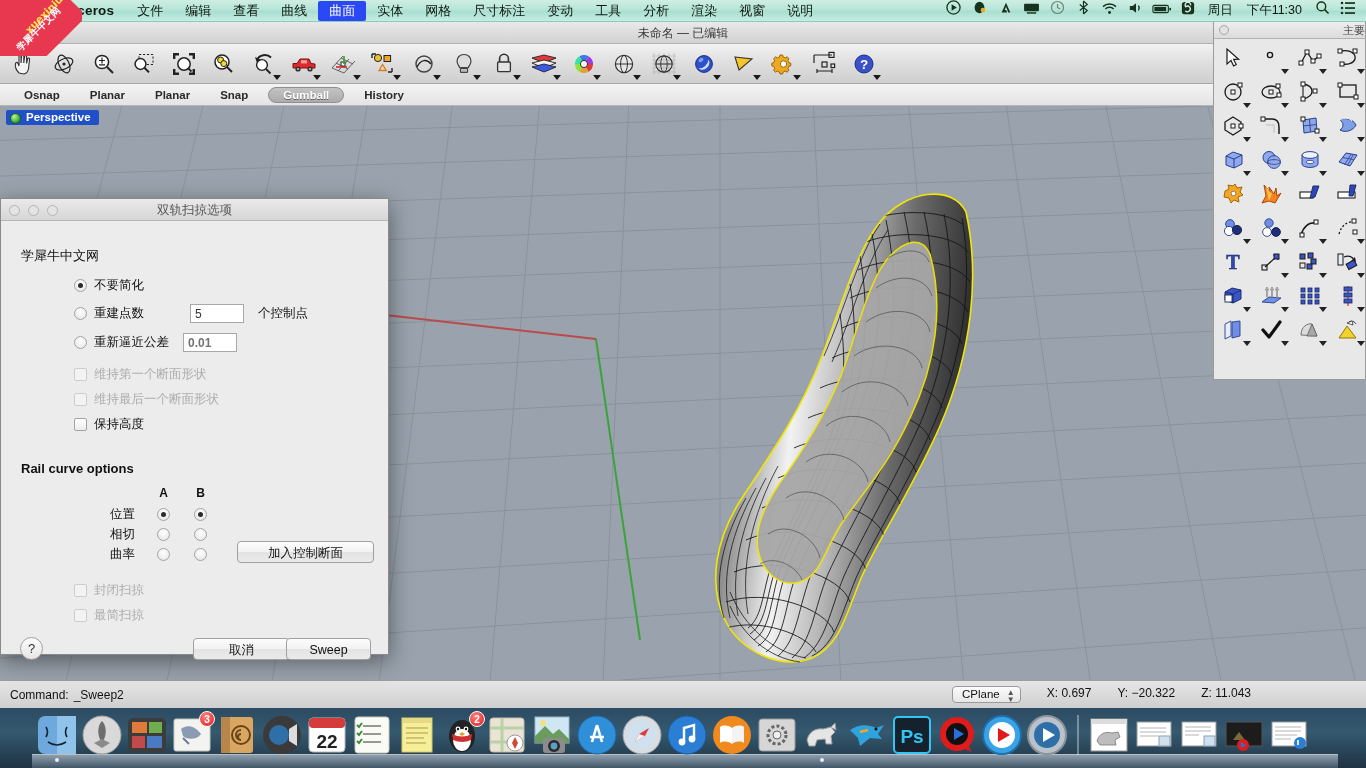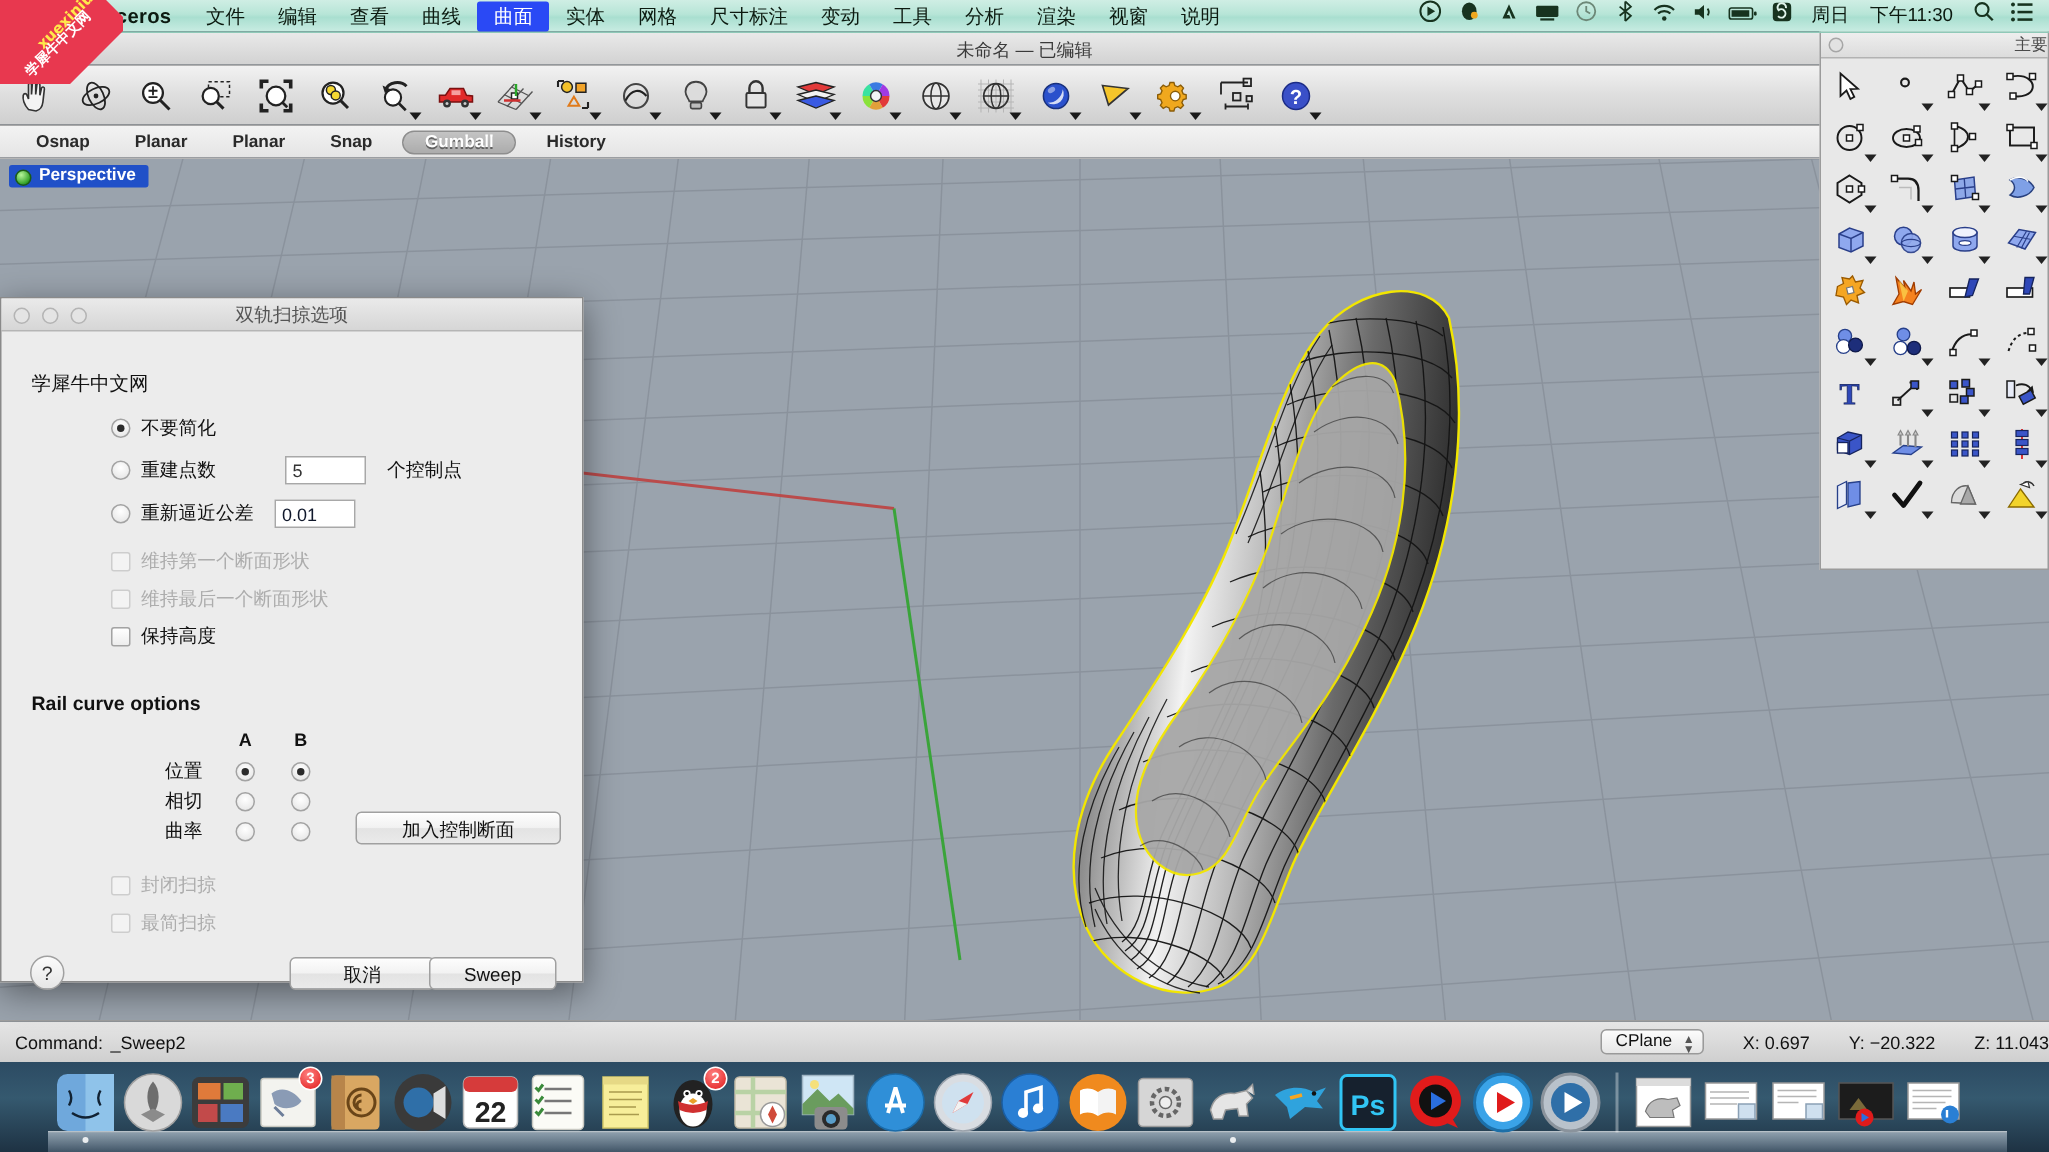--- a/index.html
+++ b/index.html
@@ -99,21 +99,21 @@
   }
 
   
   .statusbar {
     position: absolute; top: 680px; left: 0; width: 1366px; height: 28px;
     background: linear-gradient(to bottom, #e6e6e6, #cfcfcf);
     border-top: 1px solid #9e9e9e;
     display: flex; align-items: center; font-size: 12px; color: #111;
   }
   .cmd-text { padding-left: 10px; }
-  .sb-right { margin-left: auto; display: flex; align-items: center; gap: 26px; }
+  .sb-right { margin-left: auto; display: flex; gap: 26px; padding-right: 115px; }
   .cplane-sel {
     border: 1px solid #9a9a9a; border-radius: 4px; padding: 1px 20px 2px 9px;
     background: linear-gradient(to bottom, #fcfcfc, #e6e6e6); font-size: 11.5px; position: relative;
   }
   .cplane-sel .sp { position: absolute; right: 5px; top: 2px; font-size: 8px; line-height: 7px; color:#555; }
   .coord { font-size: 12px; white-space: nowrap; }
 
   
   .dock-wrap {
     position: absolute; top: 708px; left: 0; width: 1366px; height: 60px;
@@ -190,21 +190,21 @@
   }
   .dim { color: #adadad; }
   .dim .checkbox { border-color: #cdcdcd; background: #f3f3f3; }
   .lbl { font-size: 12.5px; }
   .indent { margin-left: 55px; }
 
   .txtfield {
     width: 54px; height: 19px; border: 1px solid #a8a8a8; background: #fff;
     font-size: 12px; padding: 0 4px; line-height: 18px; color: #333;
   }
-  .txtfield.grey { color: #0f172a; }
+  .txtfield.grey { color: #737373; font-weight: bold; }
   .unit { margin-left: 14px; font-size: 12.5px; }
 
   .rail-grid { margin-left: 72px; }
   .rg-head { display: flex; font-weight: bold; font-size: 12px; margin-bottom: 4px; }
   .rg-head span { width: 37px; text-align: center; }
   .rg-row { display: flex; align-items: center; height: 20px; }
   .rg-row .rname { width: 44px; text-align: right; margin-right: 10px; font-size: 12.5px; }
   .rg-row .rcell { width: 37px; display: flex; justify-content: center; }
   .rg-row .radio { margin-right: 0; }
 

